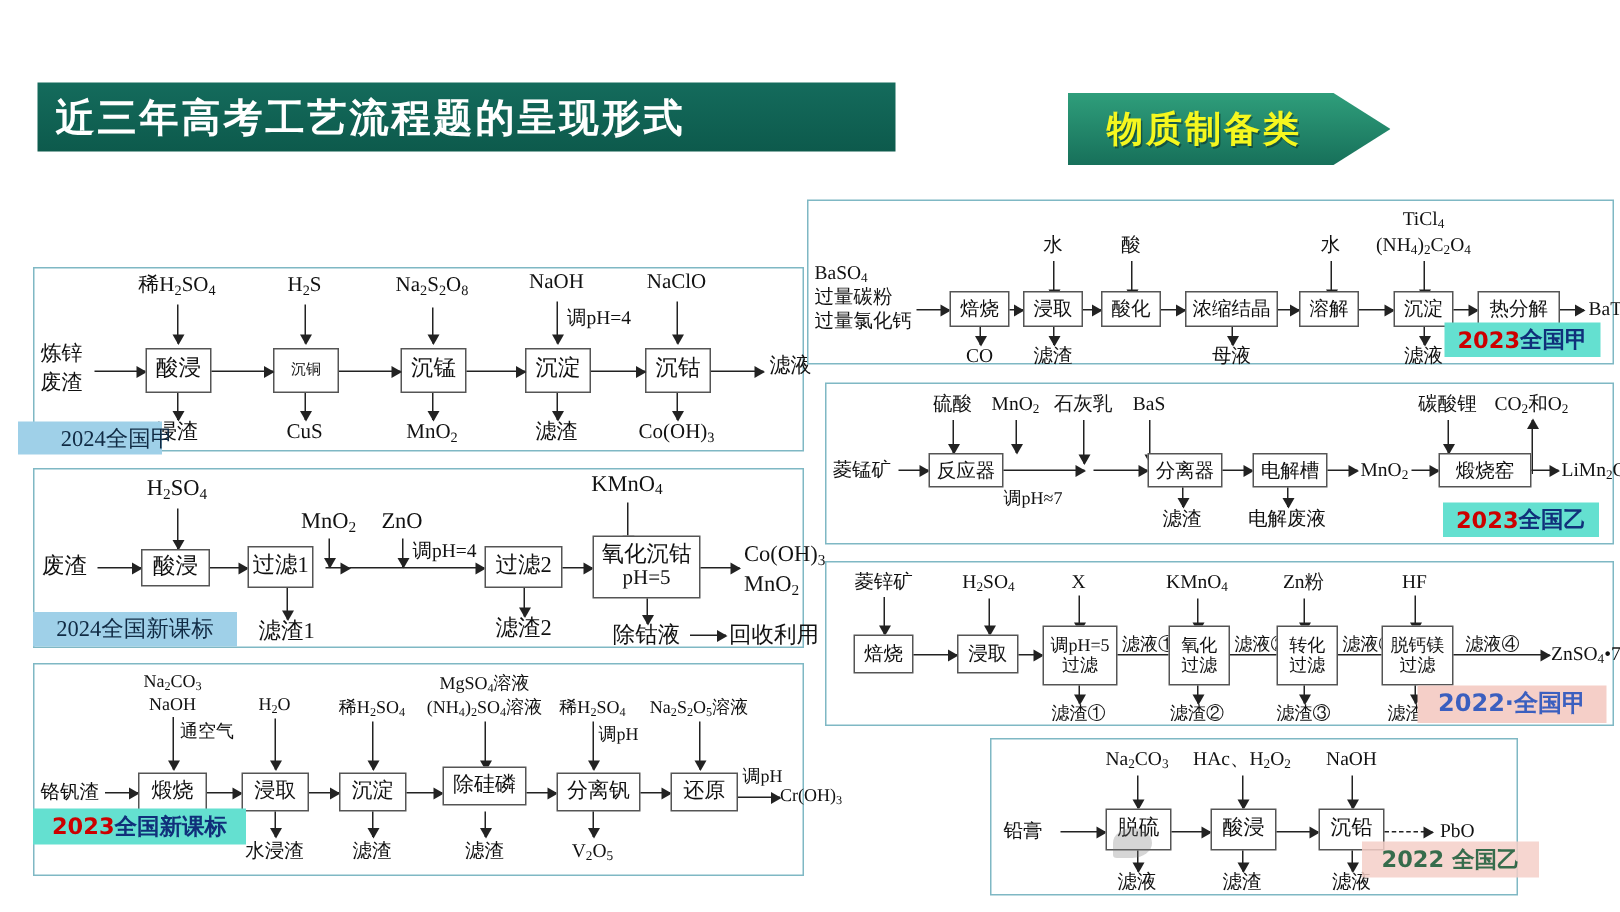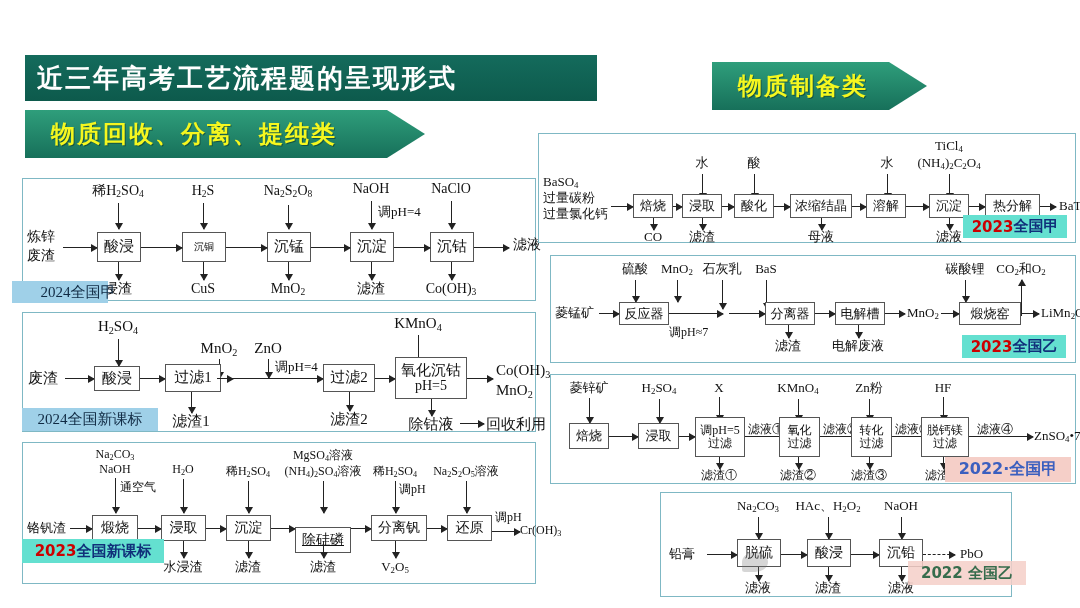--- a/index.html
+++ b/index.html
@@ -97,23 +97,20 @@
 </style>
 </head>
 <body>
 
 <div class="stage">
 
   <div class="title-banner">
     <span>近三年高考工艺流程题的呈现形式</span>
   </div>
 
-  <div class="arrow-banner" id="banner-recovery">
-    <span>物质回收、分离、提纯类</span>
-  </div>
   <div class="arrow-banner" id="banner-prep">
     <span>物质制备类</span>
   </div>
 
   <div class="panel" style="left:22px;top:178px;width:514px;height:123px;">
     <div class="panel-inner">
 
       <div class="t c" style="left:95px;top:5px;font-size:14px;">稀H<sub>2</sub>SO<sub>4</sub></div>
       <div class="t c" style="left:180px;top:5px;font-size:14px;">H<sub>2</sub>S</div>
       <div class="t c" style="left:265px;top:5px;font-size:14px;">Na<sub>2</sub>S<sub>2</sub>O<sub>8</sub></div>
@@ -172,21 +169,21 @@
       <div class="t" style="left:252px;top:47px;font-size:13px;">调pH=4</div>
 
       <div class="t c" style="left:395px;top:3px;font-size:15px;">KMnO<sub>4</sub></div>
       <div class="ar-v" style="left:395px;top:22px;height:28px;"></div>
 
       <div class="t" style="left:5px;top:58px;font-size:15px;">废渣</div>
       <div class="ar-h" style="left:42px;top:65px;width:29px;"></div>
 
       <div class="pbox" style="left:71px;top:53px;width:46px;height:25px;font-size:15px;">酸浸</div>
       <div class="ar-h" style="left:117px;top:65px;width:25px;"></div>
-      <div class="pbox" style="left:142px;top:51px;width:56px;height:28px;font-size:15px;">过滤1</div>
+      <div class="pbox" style="left:142px;top:51px;width:44px;height:28px;font-size:15px;">过滤1</div>
       <div class="ar-h" style="left:194px;top:65px;width:16px;"></div>
       <div class="ar-h" style="left:210px;top:65px;width:90px;"></div>
       <div class="pbox" style="left:300px;top:51px;width:52px;height:28px;font-size:15px;">过滤2</div>
       <div class="ar-h" style="left:352px;top:65px;width:20px;"></div>
       <div class="pbox" style="left:372px;top:44px;width:72px;height:42px;font-size:15px;flex-direction:column;">
           <span>氧化沉钴</span>
           <span style="font-size:14px;">pH=5</span>
         </div>
       <div class="ar-h" style="left:444px;top:65px;width:26px;"></div>
 
@@ -233,21 +230,21 @@
 
       <div class="t" style="left:4px;top:78px;font-size:13px;">铬钒渣</div>
       <div class="ar-h" style="left:47px;top:85px;width:22px;"></div>
 
       <div class="pbox" style="left:69px;top:72px;width:46px;height:26px;font-size:14px;">煅烧</div>
       <div class="ar-h" style="left:115px;top:85px;width:23px;"></div>
       <div class="pbox" style="left:138px;top:72px;width:45px;height:26px;font-size:14px;">浸取</div>
       <div class="ar-h" style="left:183px;top:85px;width:20px;"></div>
       <div class="pbox" style="left:203px;top:72px;width:45px;height:26px;font-size:14px;">沉淀</div>
       <div class="ar-h" style="left:248px;top:85px;width:24px;"></div>
-      <div class="pbox" style="left:272px;top:84px;width:56px;height:26px;font-size:14px;text-decoration:underline;">除硅磷</div>
+      <div class="pbox" style="left:272px;top:68px;width:56px;height:26px;font-size:14px;">除硅磷</div>
       <div class="ar-h" style="left:328px;top:85px;width:20px;"></div>
       <div class="pbox" style="left:348px;top:72px;width:56px;height:26px;font-size:14px;">分离钒</div>
       <div class="ar-h" style="left:404px;top:85px;width:20px;"></div>
       <div class="pbox" style="left:424px;top:72px;width:45px;height:26px;font-size:14px;">还原</div>
       <div class="ar-h" style="left:469px;top:88px;width:28px;"></div>
       <div class="t" style="left:472px;top:68px;font-size:12px;">调pH</div>
       <div class="t" style="left:497px;top:81px;font-size:12px;">Cr(OH)<sub>3</sub></div>
 
       <div class="ar-v" style="left:160px;top:98px;height:17px;"></div>
       <div class="t c" style="left:160px;top:117px;font-size:13px;">水浸渣</div>

